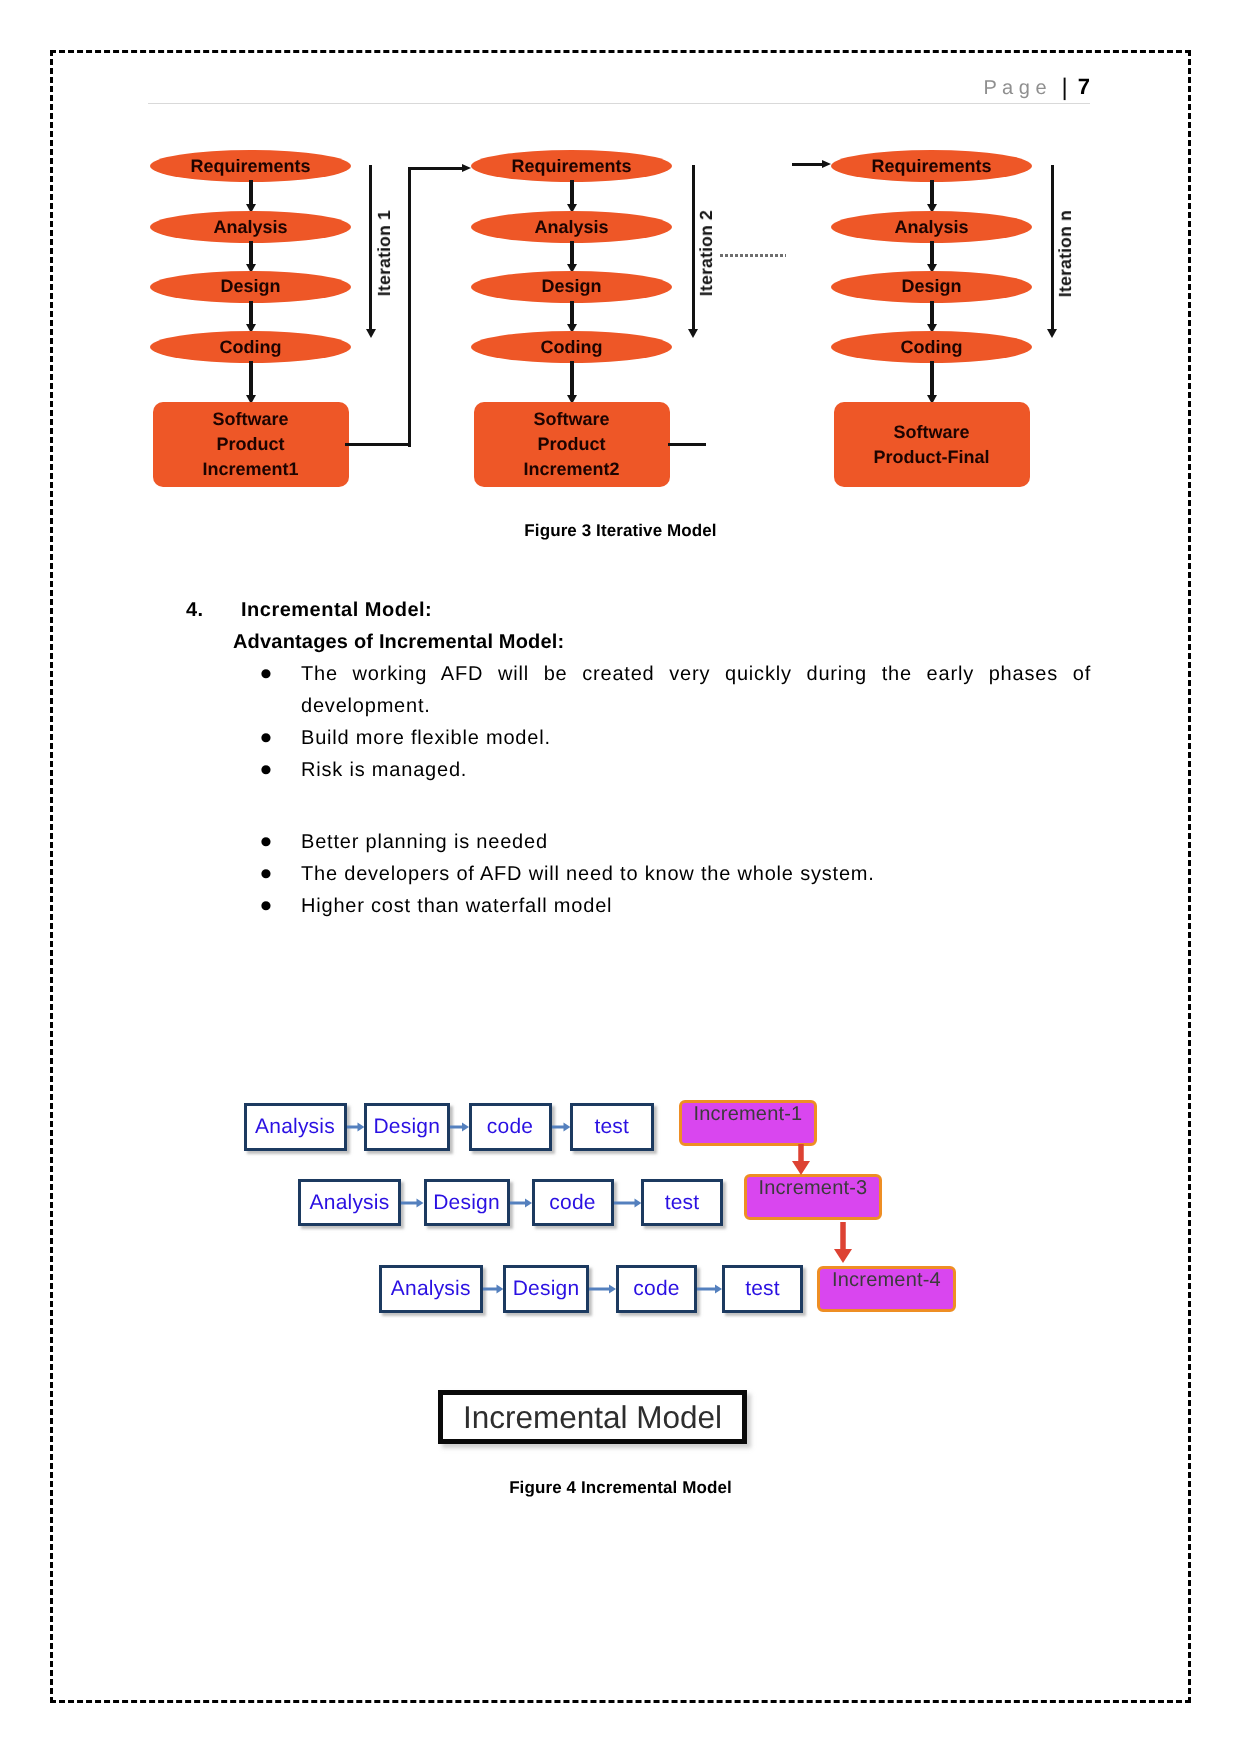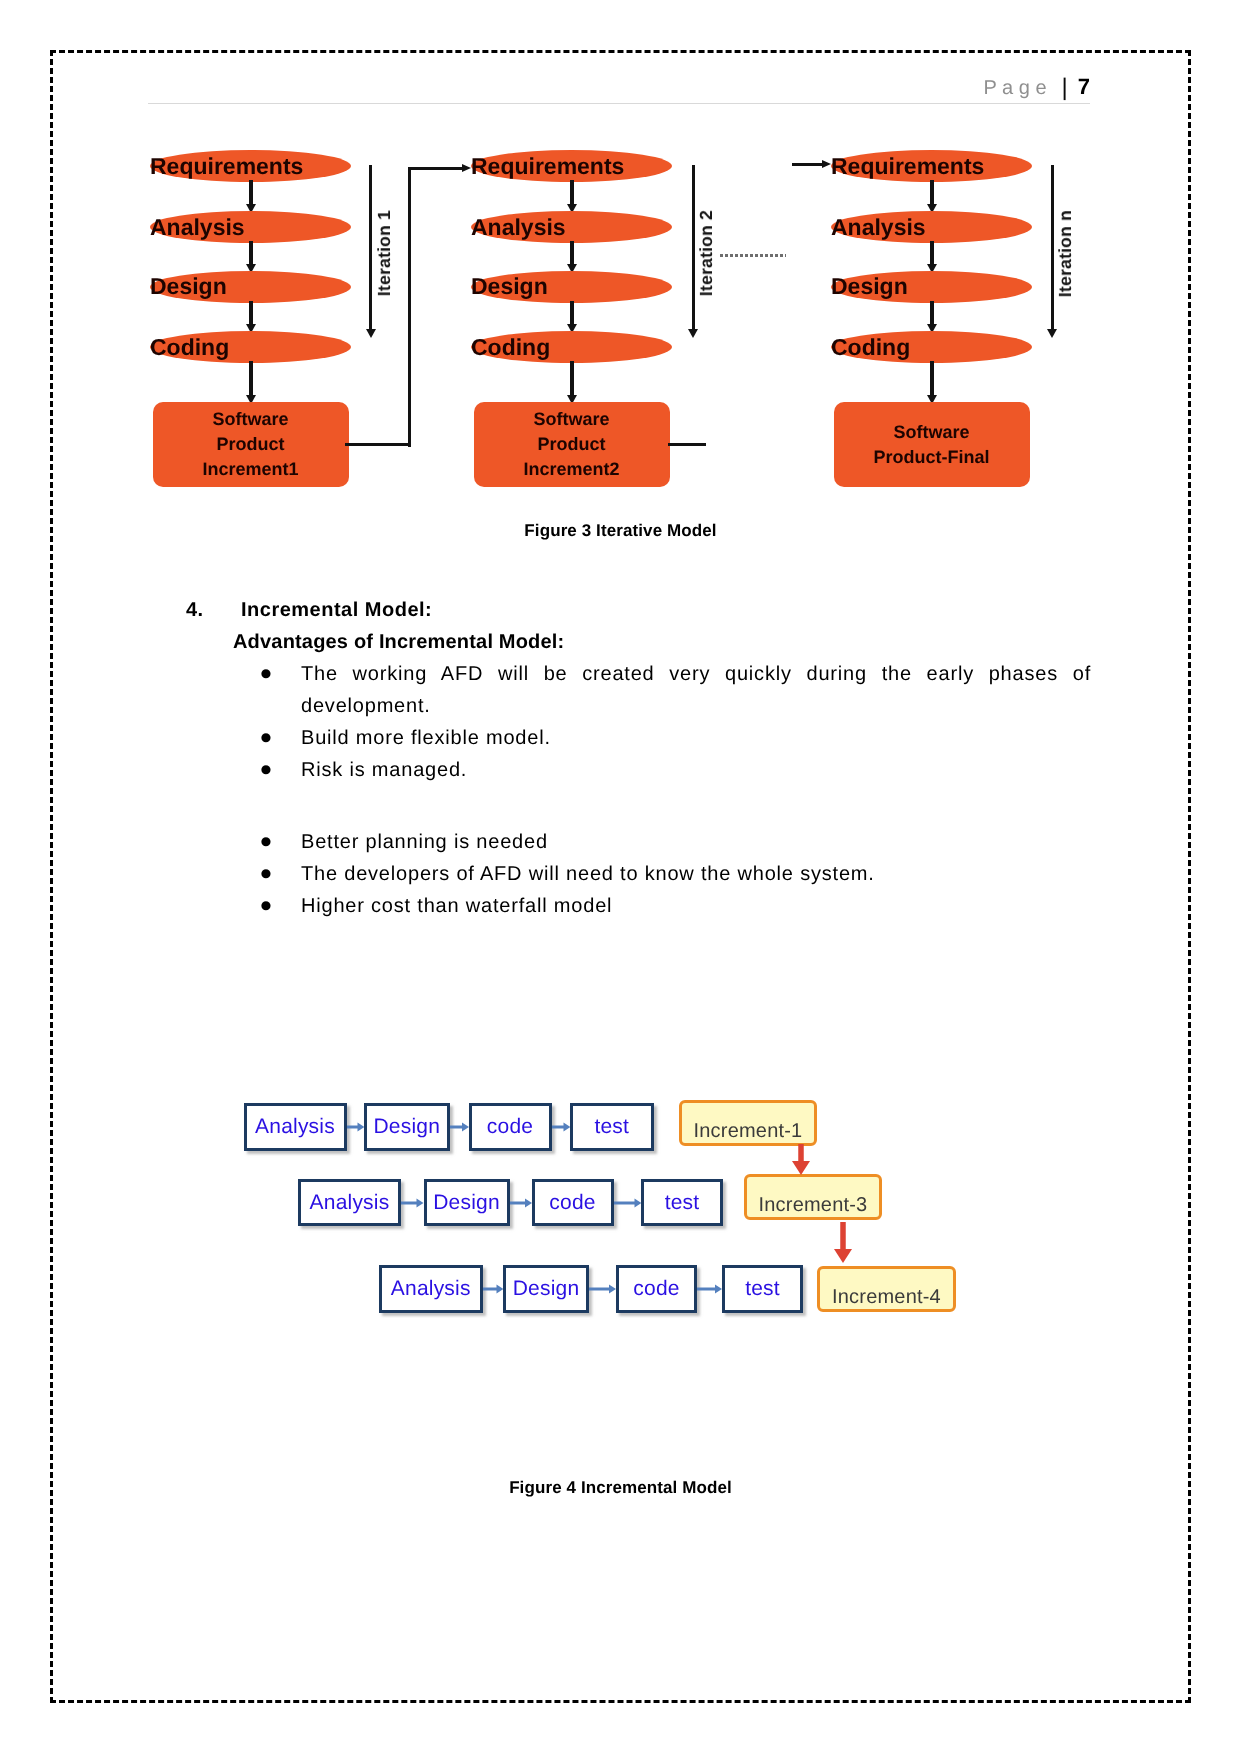--- a/index.html
+++ b/index.html
@@ -15,22 +15,22 @@
   #header-text{position:absolute;right:0;top:0;font-size:21px;white-space:nowrap;
        line-height:26px;}
   #header-text .pg{color:#8f8f8f;letter-spacing:0px;font-size:20px;}
   #header-text .bar{color:#0A0A0A;font-weight:400;padding-left:15px;font-size:24px;
        position:relative;top:1px;}
   #header-text .num{color:#000;font-weight:bold;padding-left:10px;letter-spacing:0;font-size:22px;}
   #header-rule{position:absolute;left:0;top:29px;width:942px;height:1px;background:#d9d9d9;}
   
   #fig3{position:absolute;left:0;top:0;width:1241px;height:560px;}
   .ellipse{position:absolute;border-radius:50%;background:#EE5727;
-       display:flex;align-items:center;
-       font-weight:bold;font-size:23px;color:#1D0400;letter-spacing:0px;}
+       display:flex;align-items:center;justify-content:center;
+       font-weight:bold;font-size:18px;color:#1D0400;letter-spacing:0px;}
   .prodbox{position:absolute;border-radius:10px;background:#EE5727;
        display:flex;flex-direction:column;align-items:center;justify-content:center;
        font-weight:bold;font-size:18px;color:#1D0400;line-height:25px;}
   .vline{position:absolute;background:#121212;width:4px;}
   .hline{position:absolute;background:#121212;height:3px;}
   .dn-arrow{position:absolute;width:0;height:0;border-left:5px solid transparent;
        border-right:5px solid transparent;border-top:9px solid #121212;}
   .rt-arrow{position:absolute;width:0;height:0;border-top:4.8px solid transparent;
        border-bottom:4.8px solid transparent;border-left:9.5px solid #121212;}
   .iter-label{position:absolute;font-weight:bold;font-size:17.6px;color:#161616;
@@ -53,22 +53,22 @@
        letter-spacing:0;}
   ul.blist li .txt{display:block;}
   .gap{height:22px;}
   .gap2{height:19px;}
   
   #fig4{position:absolute;left:0;top:0;width:1241px;height:1754px;}
   .sbox{position:absolute;box-sizing:border-box;border:3px solid #1C3A60;background:#fff;
        display:flex;align-items:center;justify-content:center;
        color:#2A10E2;font-size:21px;letter-spacing:0.2px;
        box-shadow:2.5px 2.5px 2.5px rgba(140,140,140,0.55);}
-  .ibox{position:absolute;box-sizing:border-box;border:3px solid #EE8E24;background:#fef9c3;
-       border-radius:6px;display:flex;align-items:flex-end;justify-content:center;
+  .ibox{position:absolute;box-sizing:border-box;border:3px solid #EE8E24;background:#d946ef;
+       border-radius:6px;display:flex;align-items:flex-start;justify-content:center;
        color:#3B3B3B;font-size:20px;letter-spacing:0.2px;}
   .bluearrow{position:absolute;}
   .redarrow{position:absolute;}
   #titlebox{position:absolute;left:438px;top:1390px;width:309px;height:54px;
        box-sizing:border-box;border:5px solid #0A0A0A;background:#fff;
        display:flex;align-items:center;justify-content:center;
        font-size:31.5px;color:#2E2E2E;letter-spacing:0px;
        box-shadow:4px 4px 4px rgba(170,170,170,0.55);}
   #fig4cap{position:absolute;left:0;top:1478px;width:1241px;text-align:center;
        font-size:17px;font-weight:bold;letter-spacing:0.1px;}
@@ -305,14 +305,17 @@
       </div>
       <svg width="22" height="31" class="redarrow" style="left: 789.9px; top: 1144px;">
         <path d="M11 0 L11 19" stroke="#DD4233" stroke-width="5.5" fill="none"></path>
         <path d="M2 17 L20 17 L11 31 Z" fill="#DD4233"></path>
       </svg>
       <svg width="22" height="41" class="redarrow" style="left: 832.2px; top: 1222px;">
         <path d="M11 0 L11 29" stroke="#DD4233" stroke-width="5.5" fill="none"></path>
         <path d="M2 27 L20 27 L11 41 Z" fill="#DD4233"></path>
       </svg>
     </div>
+  <div id="titlebox">
+    <span>Incremental Model</span>
+  </div>
   <div id="fig4cap">Figure 4 Incremental Model</div>
 </div>
 
 </body></html>

